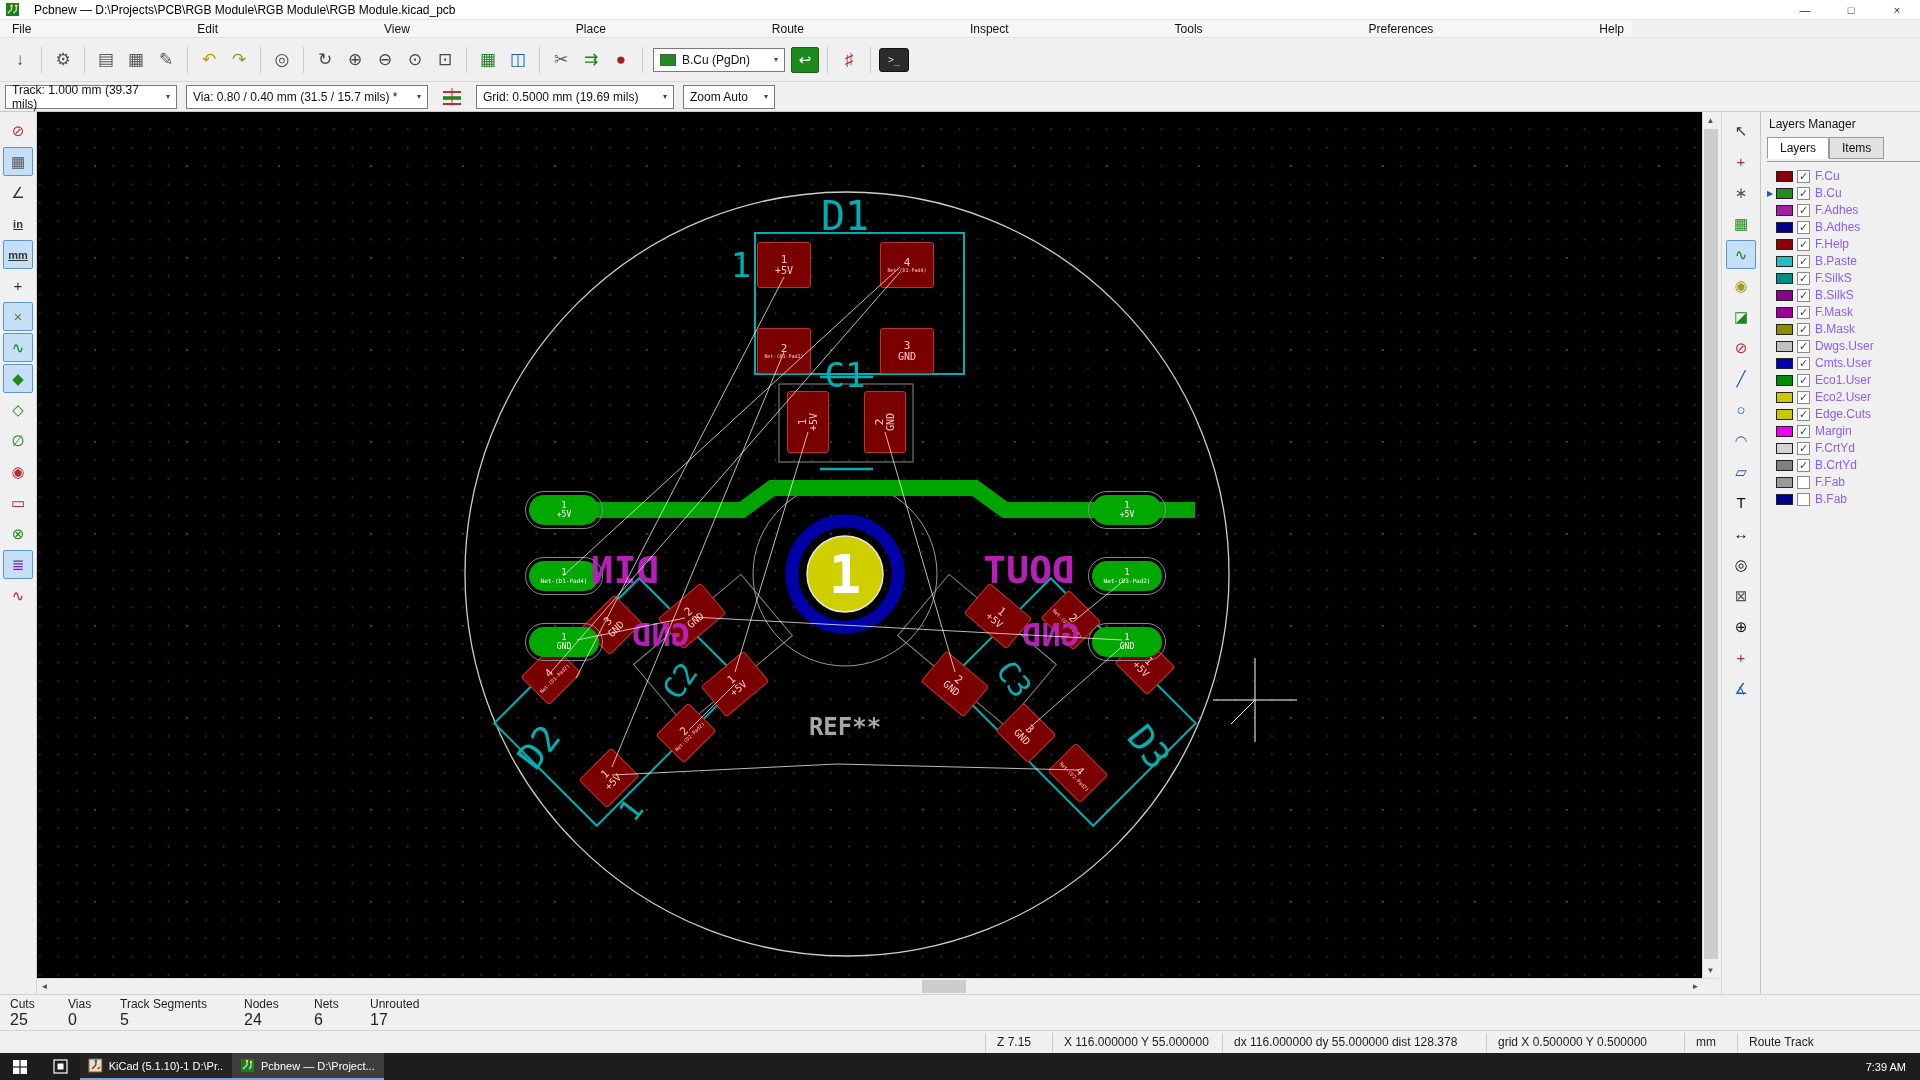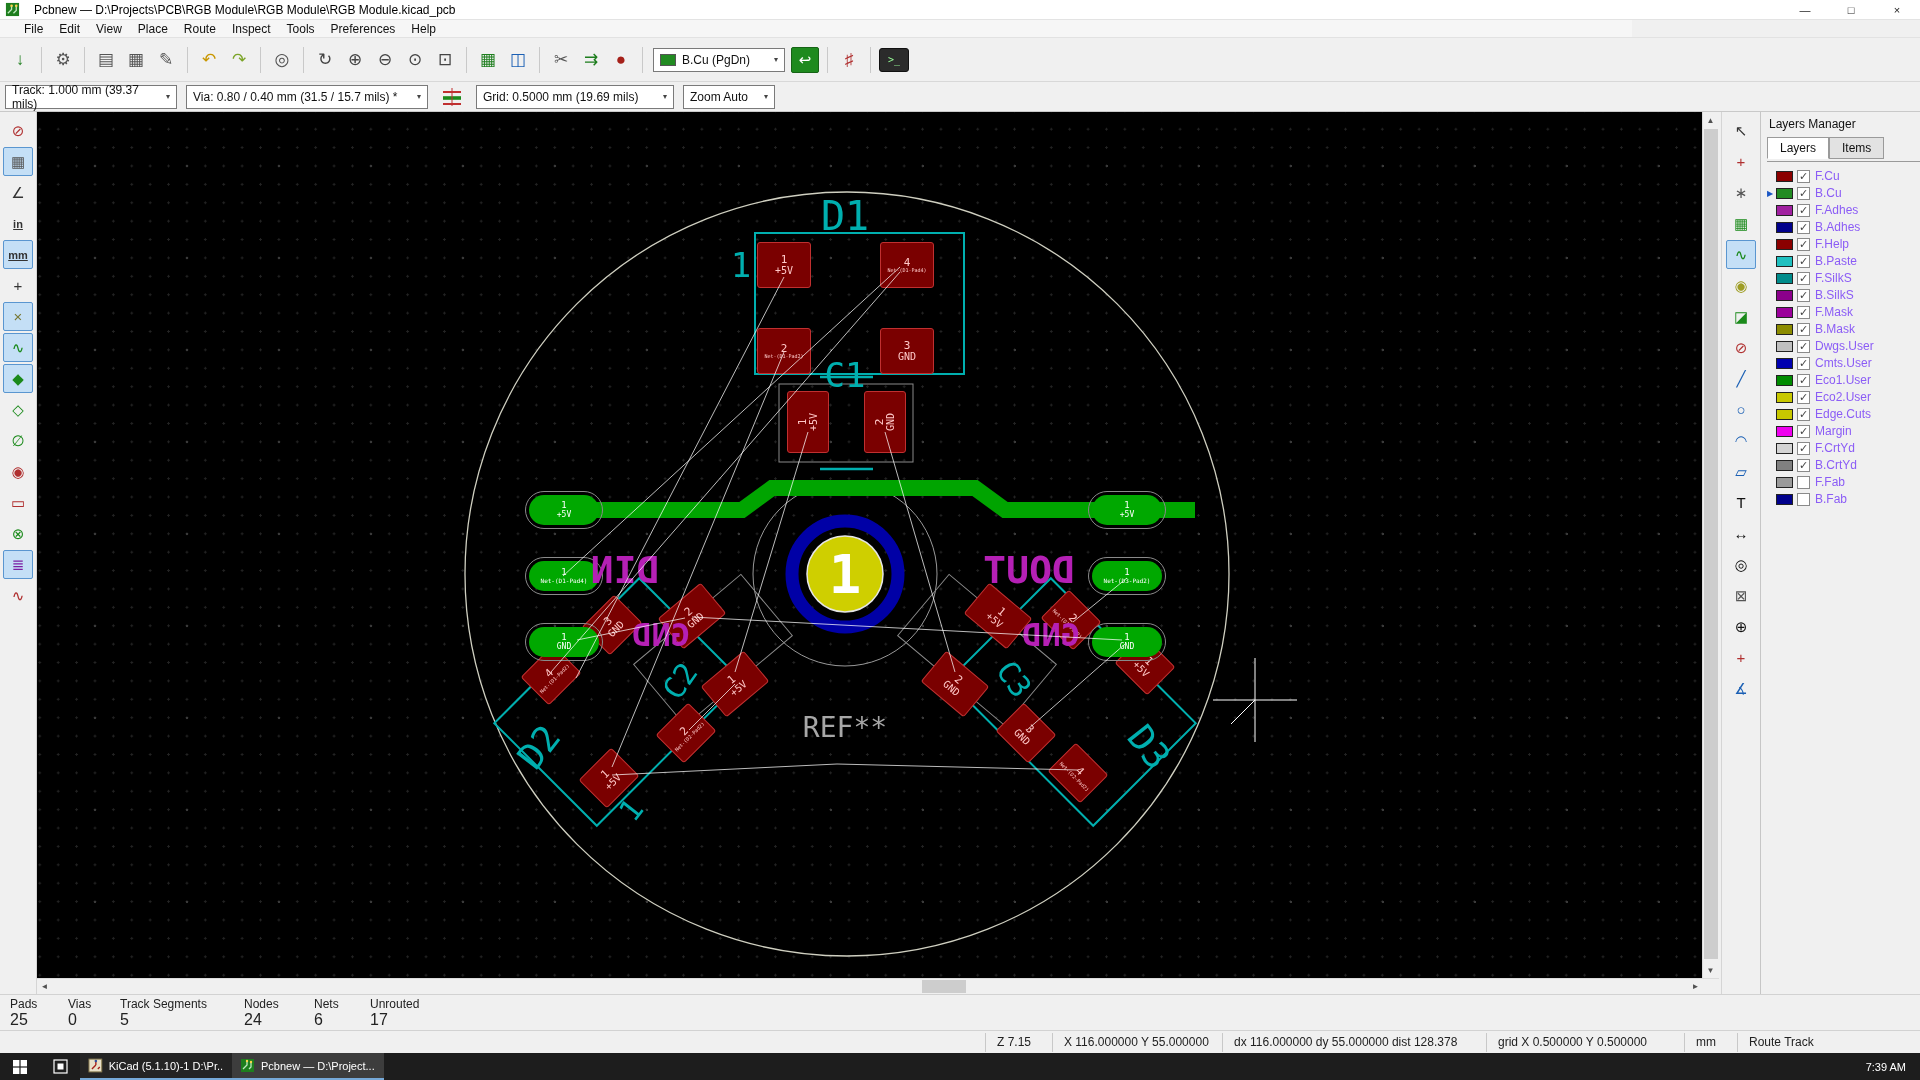--- a/index.html
+++ b/index.html
@@ -4,21 +4,21 @@
 <style>
 *{margin:0;padding:0;box-sizing:border-box;}
 html,body{width:1920px;height:1080px;overflow:hidden;}
 body{font-family:"Liberation Sans",sans-serif;font-size:12px;background:#f0f0f0;position:relative;color:#111;user-select:none;}
 .abs{position:absolute;}
 
 #titlebar{left:0;top:0;width:1920px;height:20px;background:#fff;display:flex;align-items:center;padding-left:5px;border-bottom:1px solid #e3e3e3;}
 #titlebar .ttl{margin-left:14px;font-size:12px;color:#000;}
 #wctrls{margin-left:auto;display:flex;height:20px;}
 .winbtn{width:46px;height:20px;display:flex;align-items:center;justify-content:center;font-size:11px;color:#222;}
-#menubar{left:0;top:20px;width:1632px;height:17px;background:#f6f6f6;display:flex;align-items:center;padding-left:16px;}
+#menubar{left:0;top:20px;width:1632px;height:17px;background:#f6f6f6;display:flex;align-items:center;padding-left:4px;justify-content:space-between;}
 .menu-item{padding:1px 8px;color:#111;}
 
 #toolbar-top{left:0;top:37px;width:1920px;height:44px;background:#f0f0f0;display:flex;align-items:center;padding-left:5px;border-top:1px solid #e2e2e2;}
 .tb-btn{width:28px;height:28px;margin:0 1px;display:flex;align-items:center;justify-content:center;font-size:17px;border:1px solid transparent;border-radius:2px;}
 .tb-sep{width:1px;height:26px;background:#c9c9c9;margin:0 6px;}
 .combo{height:24px;background:#fff;border:1px solid #7a7a7a;display:flex;align-items:center;padding:0 6px;font-size:12px;color:#111;}
 .combo .chev{margin-left:auto;font-size:8px;color:#444;padding-left:8px;}
 .combo .sw{width:16px;height:12px;margin-right:6px;border:1px solid #555;}
 #layercombo{width:132px;margin:0 4px;}
 .tb-greenbtn{width:28px;height:26px;background:#1e8a1e;border:1px solid #156315;border-radius:2px;color:#fff;display:flex;align-items:center;justify-content:center;font-size:15px;margin:0 2px;}
@@ -334,21 +334,21 @@
     </div>
   <div id="lablayer">
       <div class="clab teal" style="left: 808px; top: 104px; font-size: 40px; transform: translate(-50%, -50%);">D1</div>
       <div class="clab teal" style="left: 704px; top: 153px; font-size: 34px; transform: translate(-50%, -50%);">1</div>
       <div class="clab teal" style="left: 808px; top: 263px; font-size: 34px; transform: translate(-50%, -50%);">C1</div>
       <div class="clab teal" style="left: 643px; top: 569px; font-size: 30px; transform: translate(-50%, -50%) rotate(-55deg);">C2</div>
       <div class="clab teal" style="left: 502px; top: 635px; font-size: 36px; transform: translate(-50%, -50%) rotate(-52deg);">D2</div>
       <div class="clab teal" style="left: 594px; top: 698px; font-size: 30px; transform: translate(-50%, -50%) rotate(-52deg);">1</div>
       <div class="clab teal" style="left: 977px; top: 567px; font-size: 30px; transform: translate(-50%, -50%) rotate(55deg);">C3</div>
       <div class="clab teal" style="left: 1112px; top: 635px; font-size: 36px; transform: translate(-50%, -50%) rotate(52deg);">D3</div>
-      <div class="clab gray" style="left: 808px; top: 615px; font-size: 28px; transform: translate(-50%, -50%);">REF**</div>
+      <div class="clab gray" style="left: 808px; top: 615px; font-size: 24px; transform: translate(-50%, -50%); font-weight: bold;">REF**</div>
       <div class="clab magenta" style="left: 588px; top: 458px; font-size: 38px; transform: translate(-50%, -50%) scaleX(-1);">DIN</div>
       <div class="clab magenta" style="left: 992px; top: 458px; font-size: 38px; transform: translate(-50%, -50%) scaleX(-1);">DOUT</div>
       <div class="clab magenta" style="left: 624px; top: 523px; font-size: 32px; transform: translate(-50%, -50%) scaleX(-1);">GND</div>
       <div class="clab magenta" style="left: 1014px; top: 523px; font-size: 32px; transform: translate(-50%, -50%) scaleX(-1);">GND</div>
       <div class="clab white" style="left: 808px; top: 462px; font-size: 54px; transform: translate(-50%, -50%);">1</div>
     </div>
   <svg id="svgO" width="1665" height="866">
       <line x1="747" y1="165" x2="539" y2="566" stroke="rgba(255,255,255,0.82)" stroke-width="0.9"></line>
       <line x1="863" y1="160" x2="514" y2="560" stroke="rgba(255,255,255,0.82)" stroke-width="0.9"></line>
       <line x1="747" y1="240" x2="575" y2="655" stroke="rgba(255,255,255,0.82)" stroke-width="0.9"></line>
@@ -528,21 +528,21 @@
         <span class="arr"></span>
         <span class="sw" style="background: rgb(0, 0, 139);"></span>
         <span class="cb"></span>
         <span class="lbl">B.Fab</span>
       </div>
     </div>
 </div>
 
 <div id="status1" class="abs">
     <div class="stat" style="width: 52px;">
-      <div class="sl">Pads</div>
+      <div class="sl">Cuts</div>
       <div class="sv">25</div>
     </div>
     <div class="stat" style="width: 46px;">
       <div class="sl">Vias</div>
       <div class="sv">0</div>
     </div>
     <div class="stat" style="width: 118px;">
       <div class="sl">Track Segments</div>
       <div class="sv">5</div>
     </div>

